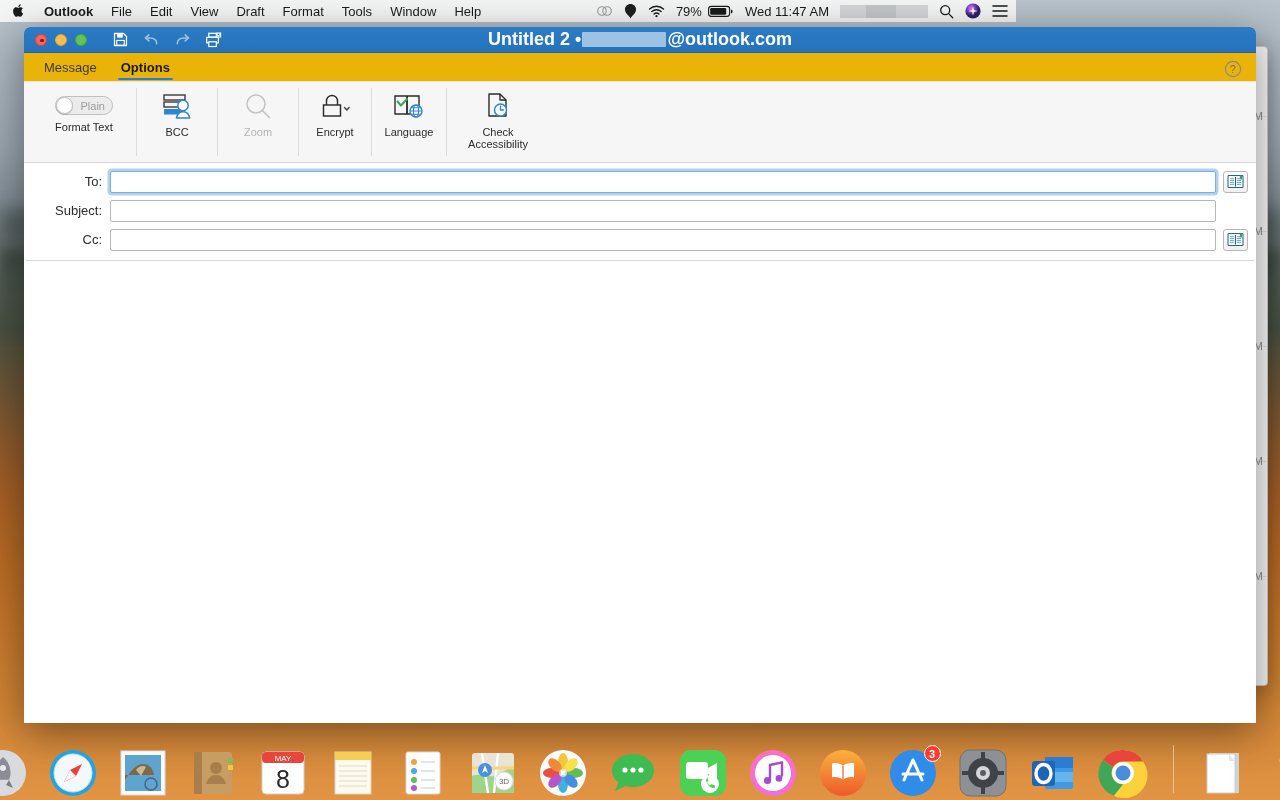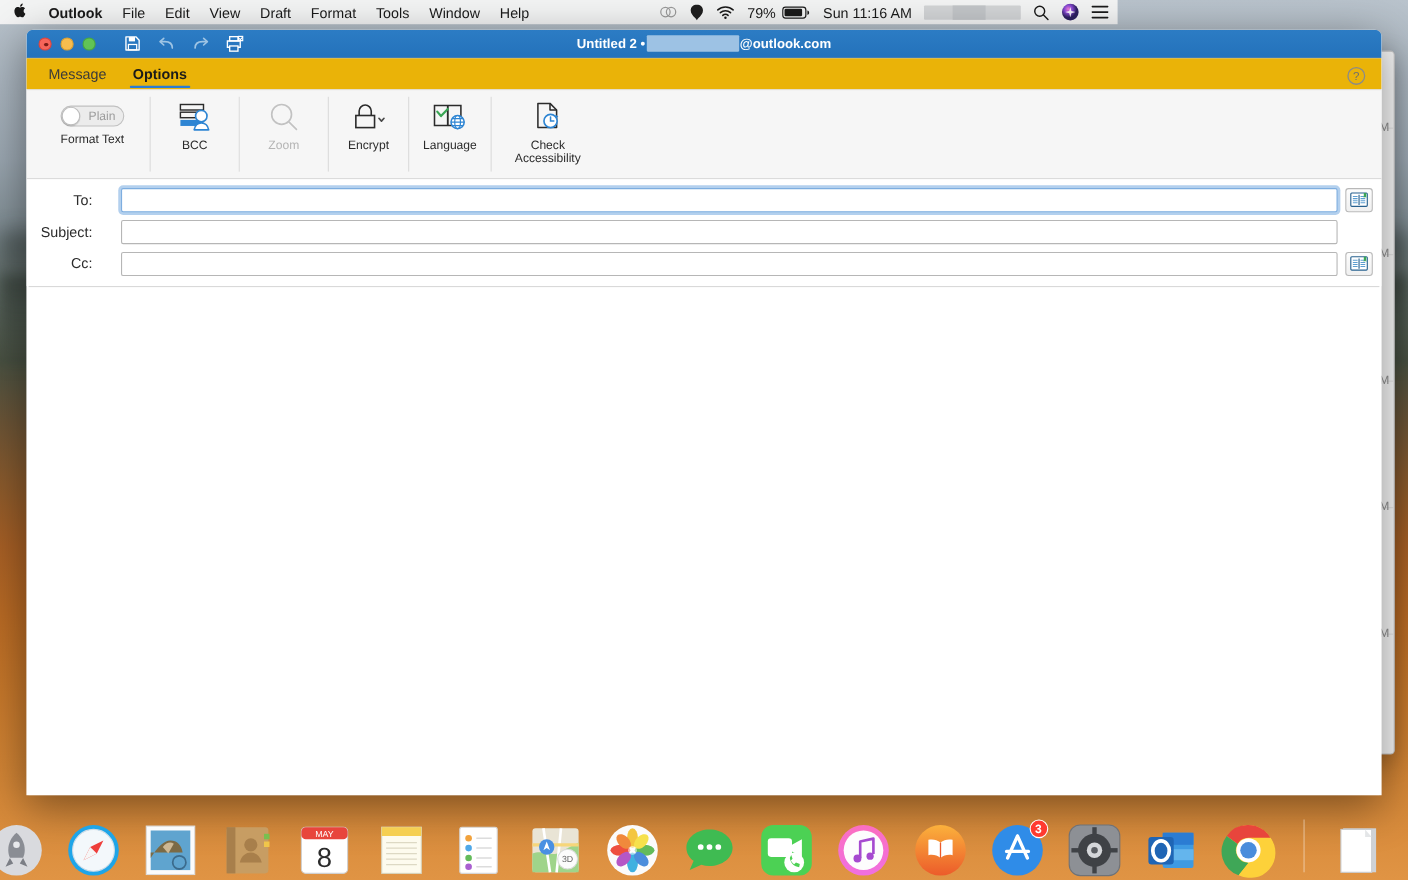--- a/index.html
+++ b/index.html
@@ -104,21 +104,21 @@
   .tl.yellow { background:#f7bd4e; border:.5px solid #dfa232; }
   .tl.green { background:#61c455; border:.5px solid #49a93e; }
   .tl.red::after{
     content:""; position:absolute; left:4.2px; top:4.2px; width:3.4px;height:3.4px;
     background:#7c1d16; border-radius:50%;
   }
   #titlebar .qat { display:flex; align-items:center; gap:13px; margin-left:24px; }
   #titlebar .qat-btn { width:18px; height:18px; display:flex; align-items:center; justify-content:center; cursor:default;}
   #titlebar .title {
     position:absolute; left:0; right:0; text-align:center;
-    font-size:12px; color:#ffffff; font-weight:bold;
+    font-size:18px; color:#ffffff; font-weight:bold;
     display:flex; align-items:center; justify-content:center; gap:0;
     pointer-events:none;
   }
   #titlebar .redact-title {
     display:inline-block; width:84px; height:15px;
     background:#9dc2e4; border-radius:1px; margin:0 1px; vertical-align:middle;
   }
 
   
   #ribbon-tabs {
@@ -170,21 +170,21 @@
   .toggle .tlabel {
     position:absolute; right:7px; font-size:11px; color:#9b9b9b;
   }
   .fmt-group .lbl { font-size:11px; color:#2b2b2b; margin-top:6px; }
 
   
   #fields { flex:none; background:#ffffff; padding:6px 0 8px 0; }
   .frow { display:flex; align-items:center; height:25px; margin-bottom:4px; padding-right:8px; }
   .frow:last-child { margin-bottom:0; }
   .flabel {
-    width:86px; text-align:right; padding-right:26px;
+    width:86px; text-align:right; padding-right:8px;
     font-size:13px; color:#2b2b2b; flex:none;
   }
   .finput {
     flex:1; height:22px; background:#ffffff;
     border:1px solid #b6b6b6; border-radius:2px;
   }
   .finput.focused {
     border:1px solid #7eaee0;
     box-shadow:0 0 0 2.5px rgba(116,170,224,.55);
   }
@@ -198,21 +198,21 @@
   .abook-spacer { width:25px; margin-left:7px; flex:none; }
 
   
   #compose-body {
     flex:1; background:#ffffff; border-top:1px solid #d9d9d9;
     margin:0 2px 0 2px;
   }
 
   
   #dock {
-    position:absolute; left:12px; bottom:0; width:1156px; height:66px;
+    position:absolute; left:0; bottom:0; width:1156px; height:66px;
     display:flex; align-items:flex-end; justify-content:center;
     gap:20px; padding-bottom:2px; z-index:70;
   }
   .dock-icon {
     width:50px; height:50px; position:relative; cursor:default; flex:none;
     border-radius:10px;
   }
   .dock-sep {
     width:1px; height:48px; background:rgba(255,255,255,.45); margin:0 5px 5px 5px; flex:none;
   }
@@ -294,21 +294,21 @@
         </svg>
     </span>
     <span class="ri" style="font-size:13px;">79%</span>
     <span class="ri" style="margin-left:-5px;">
       <svg width="26" height="13" viewBox="0 0 26 13">
         <rect x="0.6" y="1.4" width="21" height="10" rx="2.6" fill="none" stroke="#1a1a1a" stroke-width="1.1"></rect>
         <rect x="2.2" y="3" width="16" height="6.8" rx="1.2" fill="#1a1a1a"></rect>
         <path d="M23 4.6v4c1-.3 1.6-1 1.6-2s-.6-1.7-1.6-2z" fill="#1a1a1a"></path>
       </svg>
     </span>
-    <span class="ri clock">Sun 11:16 AM</span>
+    <span class="ri clock">Wed 11:47 AM</span>
     <span class="ri redact-user">
         <i></i>
       </span>
     <span class="ri">
       <svg width="15" height="15" viewBox="0 0 16 16">
           <g fill="none" stroke="#1a1a1a" stroke-width="1.4">
             <circle cx="6.6" cy="6.6" r="4.8"></circle>
             <path d="M10.3 10.3 14.6 14.6" stroke-linecap="round"></path>
           </g>
         </svg>

